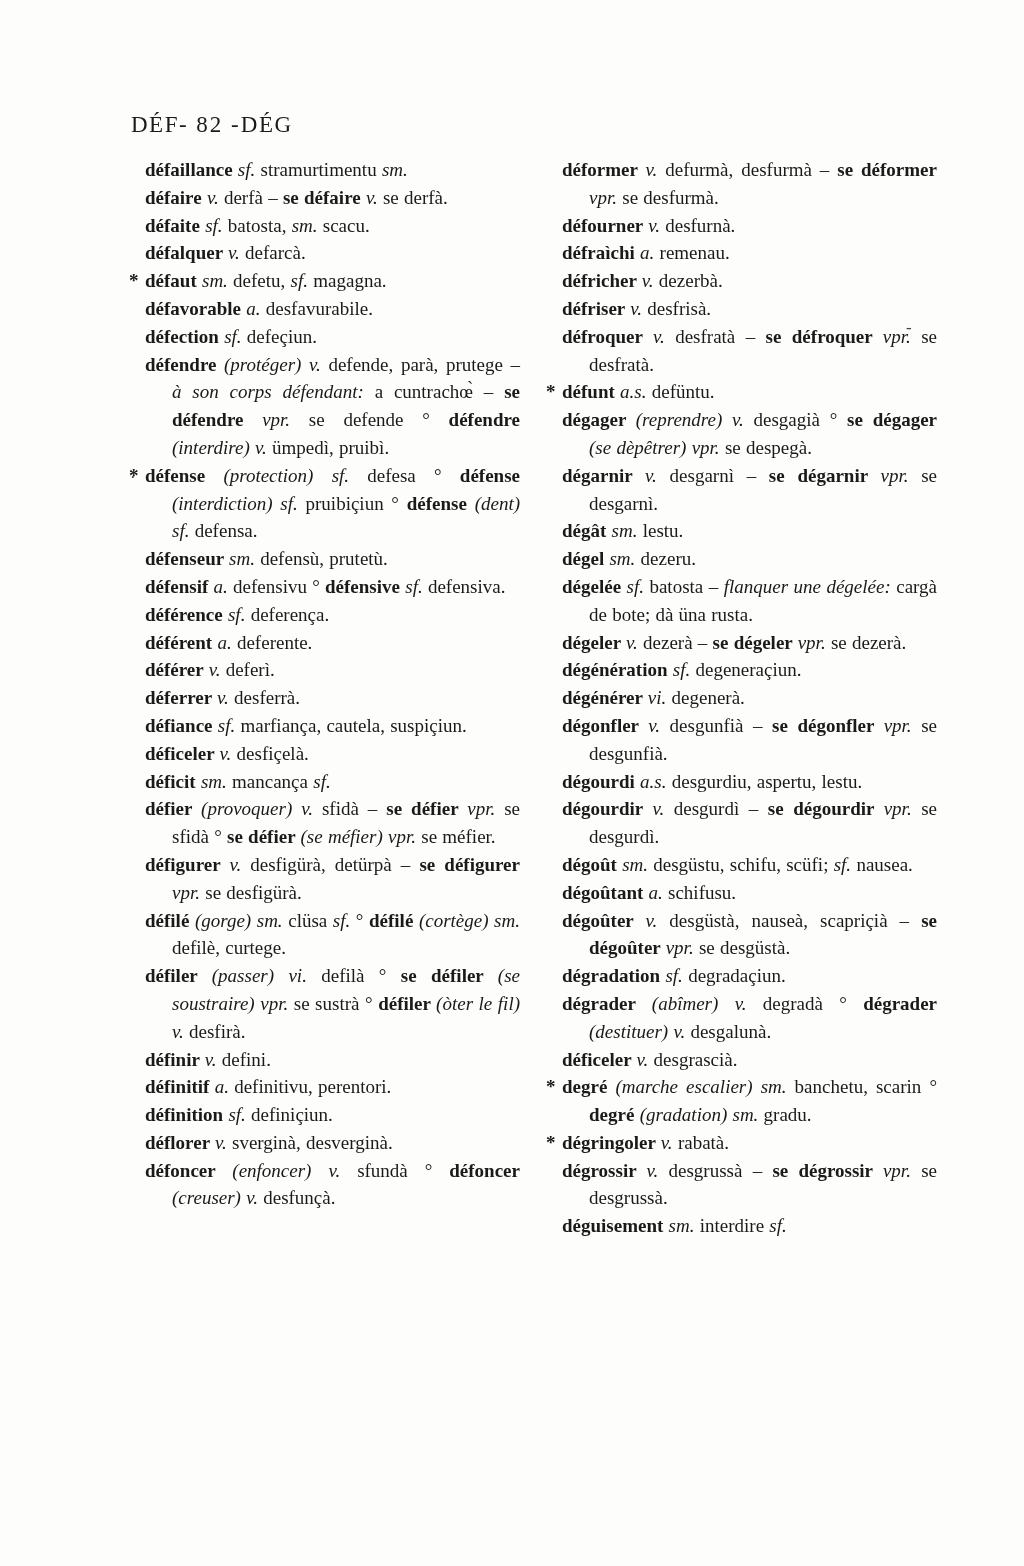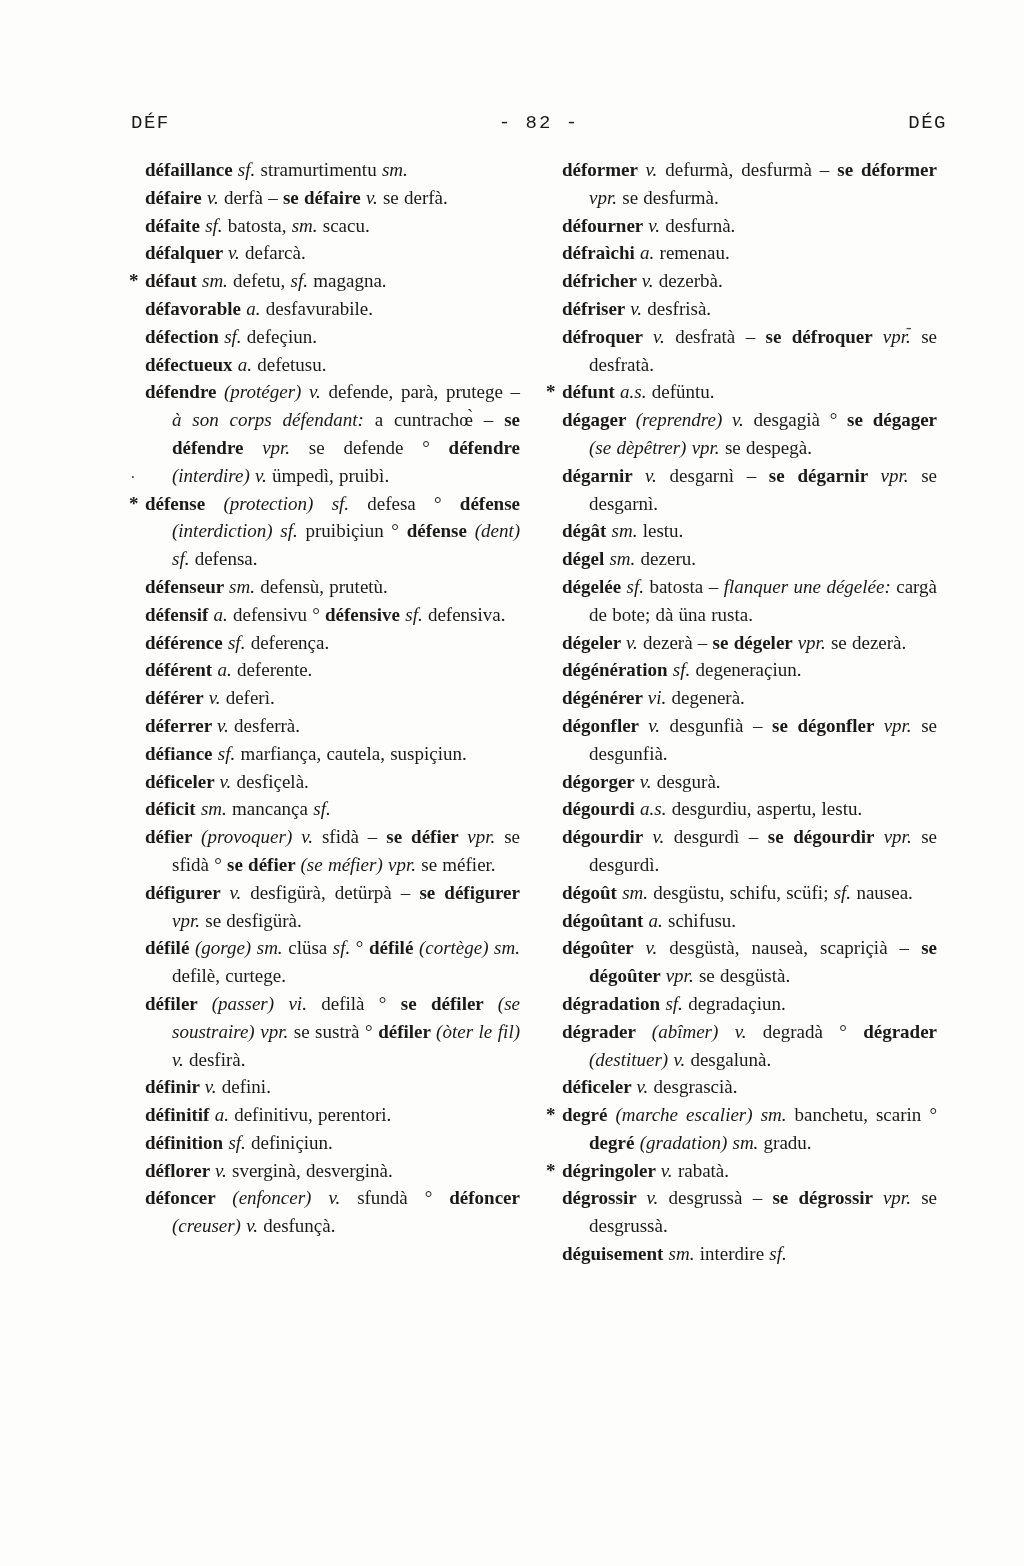--- a/index.html
+++ b/index.html
@@ -7,22 +7,22 @@
     position:relative;
     width:1024px; height:1566px;
     background:#fdfdfc;
     font-family:"Liberation Serif", serif;
     color:#1b1a18;
     overflow:hidden;
   }
   .running-head {
     position:absolute;
     top:112px; left:131px; width:816px;
-    display:flex; justify-content:space-between; align-items:baseline;
-    font-size:19px; letter-spacing:1.5px;font-family:Liberation Mono, monospace;
+    display:flex; align-items:baseline;
+    font-size:23px; letter-spacing:1.5px;
   }
   .running-head .pageno { letter-spacing:2px; }
   .columns {
     position:absolute;
     top:156px; left:130px;
     display:flex; gap:27px;
   }
   .col { width:390px; }
   .entry {
     margin:0 0 0 15px;
@@ -61,21 +61,20 @@
 
   <div class="columns">
     <div class="col">
         <p class="entry"><span class="b">défaillance </span><span class="i">sf. </span><span class="n">stramurtimentu </span><span class="i">sm.</span></p>
         <p class="entry"><span class="b">défaire </span><span class="i">v. </span><span class="n">derfà – </span><span class="b">se défaire </span><span class="i">v. </span><span class="n">se derfà.</span></p>
         <p class="entry"><span class="b">défaite </span><span class="i">sf. </span><span class="n">batosta, </span><span class="i">sm. </span><span class="n">scacu.</span></p>
         <p class="entry"><span class="b">défalquer </span><span class="i">v. </span><span class="n">defarcà.</span></p>
         <p class="entry"><span class="star">*</span><span class="b">défaut </span><span class="i">sm. </span><span class="n">defetu, </span><span class="i">sf. </span><span class="n">magagna.</span></p>
         <p class="entry"><span class="b">défavorable </span><span class="i">a. </span><span class="n">desfavurabile.</span></p>
         <p class="entry"><span class="b">défection </span><span class="i">sf. </span><span class="n">defeçiun.</span></p>
-        <p class="entry"><span class="b">défectueux </span><span class="i">a. </span><span class="n">defetusu.</span></p>
         <p class="entry"><span class="b">défendre </span><span class="i">(protéger) v. </span><span class="n">defende, parà, prutege – </span><span class="i">à son corps défendant: </span><span class="n">a cuntrachœ̀ – </span><span class="b">se défendre </span><span class="i">vpr. </span><span class="n">se defende ° </span><span class="b">défendre </span><span class="i">(interdire) v. </span><span class="n">ümpedì, pruibì.</span></p>
         <p class="entry"><span class="star">*</span><span class="b">défense </span><span class="i">(protection) sf. </span><span class="n">defesa ° </span><span class="b">défense </span><span class="i">(interdiction) sf. </span><span class="n">pruibiçiun ° </span><span class="b">défense </span><span class="i">(dent) sf. </span><span class="n">defensa.</span></p>
         <p class="entry"><span class="b">défenseur </span><span class="i">sm. </span><span class="n">defensù, prutetù.</span></p>
         <p class="entry"><span class="b">défensif </span><span class="i">a. </span><span class="n">defensivu ° </span><span class="b">défensive </span><span class="i">sf. </span><span class="n">defensiva.</span></p>
         <p class="entry"><span class="b">déférence </span><span class="i">sf. </span><span class="n">deferença.</span></p>
         <p class="entry"><span class="b">déférent </span><span class="i">a. </span><span class="n">deferente.</span></p>
         <p class="entry"><span class="b">déférer </span><span class="i">v. </span><span class="n">deferì.</span></p>
         <p class="entry"><span class="b">déferrer </span><span class="i">v. </span><span class="n">desferrà.</span></p>
         <p class="entry"><span class="b">défiance </span><span class="i">sf. </span><span class="n">marfiança, cautela, suspiçiun.</span></p>
         <p class="entry"><span class="b">déficeler </span><span class="i">v. </span><span class="n">desfiçelà.</span></p>
@@ -100,21 +99,20 @@
         <p class="entry"><span class="star">*</span><span class="b">défunt </span><span class="i">a.s. </span><span class="n">defüntu.</span></p>
         <p class="entry"><span class="b">dégager </span><span class="i">(reprendre) v. </span><span class="n">desgagià ° </span><span class="b">se dégager </span><span class="i">(se dèpêtrer) vpr. </span><span class="n">se despegà.</span></p>
         <p class="entry"><span class="b">dégarnir </span><span class="i">v. </span><span class="n">desgarnì – </span><span class="b">se dégarnir </span><span class="i">vpr. </span><span class="n">se desgarnì.</span></p>
         <p class="entry"><span class="b">dégât </span><span class="i">sm. </span><span class="n">lestu.</span></p>
         <p class="entry"><span class="b">dégel </span><span class="i">sm. </span><span class="n">dezeru.</span></p>
         <p class="entry"><span class="b">dégelée </span><span class="i">sf. </span><span class="n">batosta – </span><span class="i">flanquer une dégelée: </span><span class="n">cargà de bote; dà üna rusta.</span></p>
         <p class="entry"><span class="b">dégeler </span><span class="i">v. </span><span class="n">dezerà – </span><span class="b">se dégeler </span><span class="i">vpr. </span><span class="n">se dezerà.</span></p>
         <p class="entry"><span class="b">dégénération </span><span class="i">sf. </span><span class="n">degeneraçiun.</span></p>
         <p class="entry"><span class="b">dégénérer </span><span class="i">vi. </span><span class="n">degenerà.</span></p>
         <p class="entry"><span class="b">dégonfler </span><span class="i">v. </span><span class="n">desgunfià – </span><span class="b">se dégonfler </span><span class="i">vpr. </span><span class="n">se desgunfià.</span></p>
-        <p class="entry"><span class="b">dégorger </span><span class="i">v. </span><span class="n">desgurà.</span></p>
         <p class="entry"><span class="b">dégourdi </span><span class="i">a.s. </span><span class="n">desgurdiu, aspertu, lestu.</span></p>
         <p class="entry"><span class="b">dégourdir </span><span class="i">v. </span><span class="n">desgurdì – </span><span class="b">se dégourdir </span><span class="i">vpr. </span><span class="n">se desgurdì.</span></p>
         <p class="entry"><span class="b">dégoût </span><span class="i">sm. </span><span class="n">desgüstu, schifu, scüfi; </span><span class="i">sf. </span><span class="n">nausea.</span></p>
         <p class="entry"><span class="b">dégoûtant </span><span class="i">a. </span><span class="n">schifusu.</span></p>
         <p class="entry"><span class="b">dégoûter </span><span class="i">v. </span><span class="n">desgüstà, nauseà, scapriçià – </span><span class="b">se dégoûter </span><span class="i">vpr. </span><span class="n">se desgüstà.</span></p>
         <p class="entry"><span class="b">dégradation </span><span class="i">sf. </span><span class="n">degradaçiun.</span></p>
         <p class="entry"><span class="b">dégrader </span><span class="i">(abîmer) v. </span><span class="n">degradà ° </span><span class="b">dégrader </span><span class="i">(destituer) v. </span><span class="n">desgalunà.</span></p>
         <p class="entry"><span class="b">déficeler </span><span class="i">v. </span><span class="n">desgrascià.</span></p>
         <p class="entry"><span class="star">*</span><span class="b">degré </span><span class="i">(marche escalier) sm. </span><span class="n">banchetu, scarin ° </span><span class="b">degré </span><span class="i">(gradation) sm. </span><span class="n">gradu.</span></p>
         <p class="entry"><span class="star">*</span><span class="b">dégringoler </span><span class="i">v. </span><span class="n">rabatà.</span></p>

